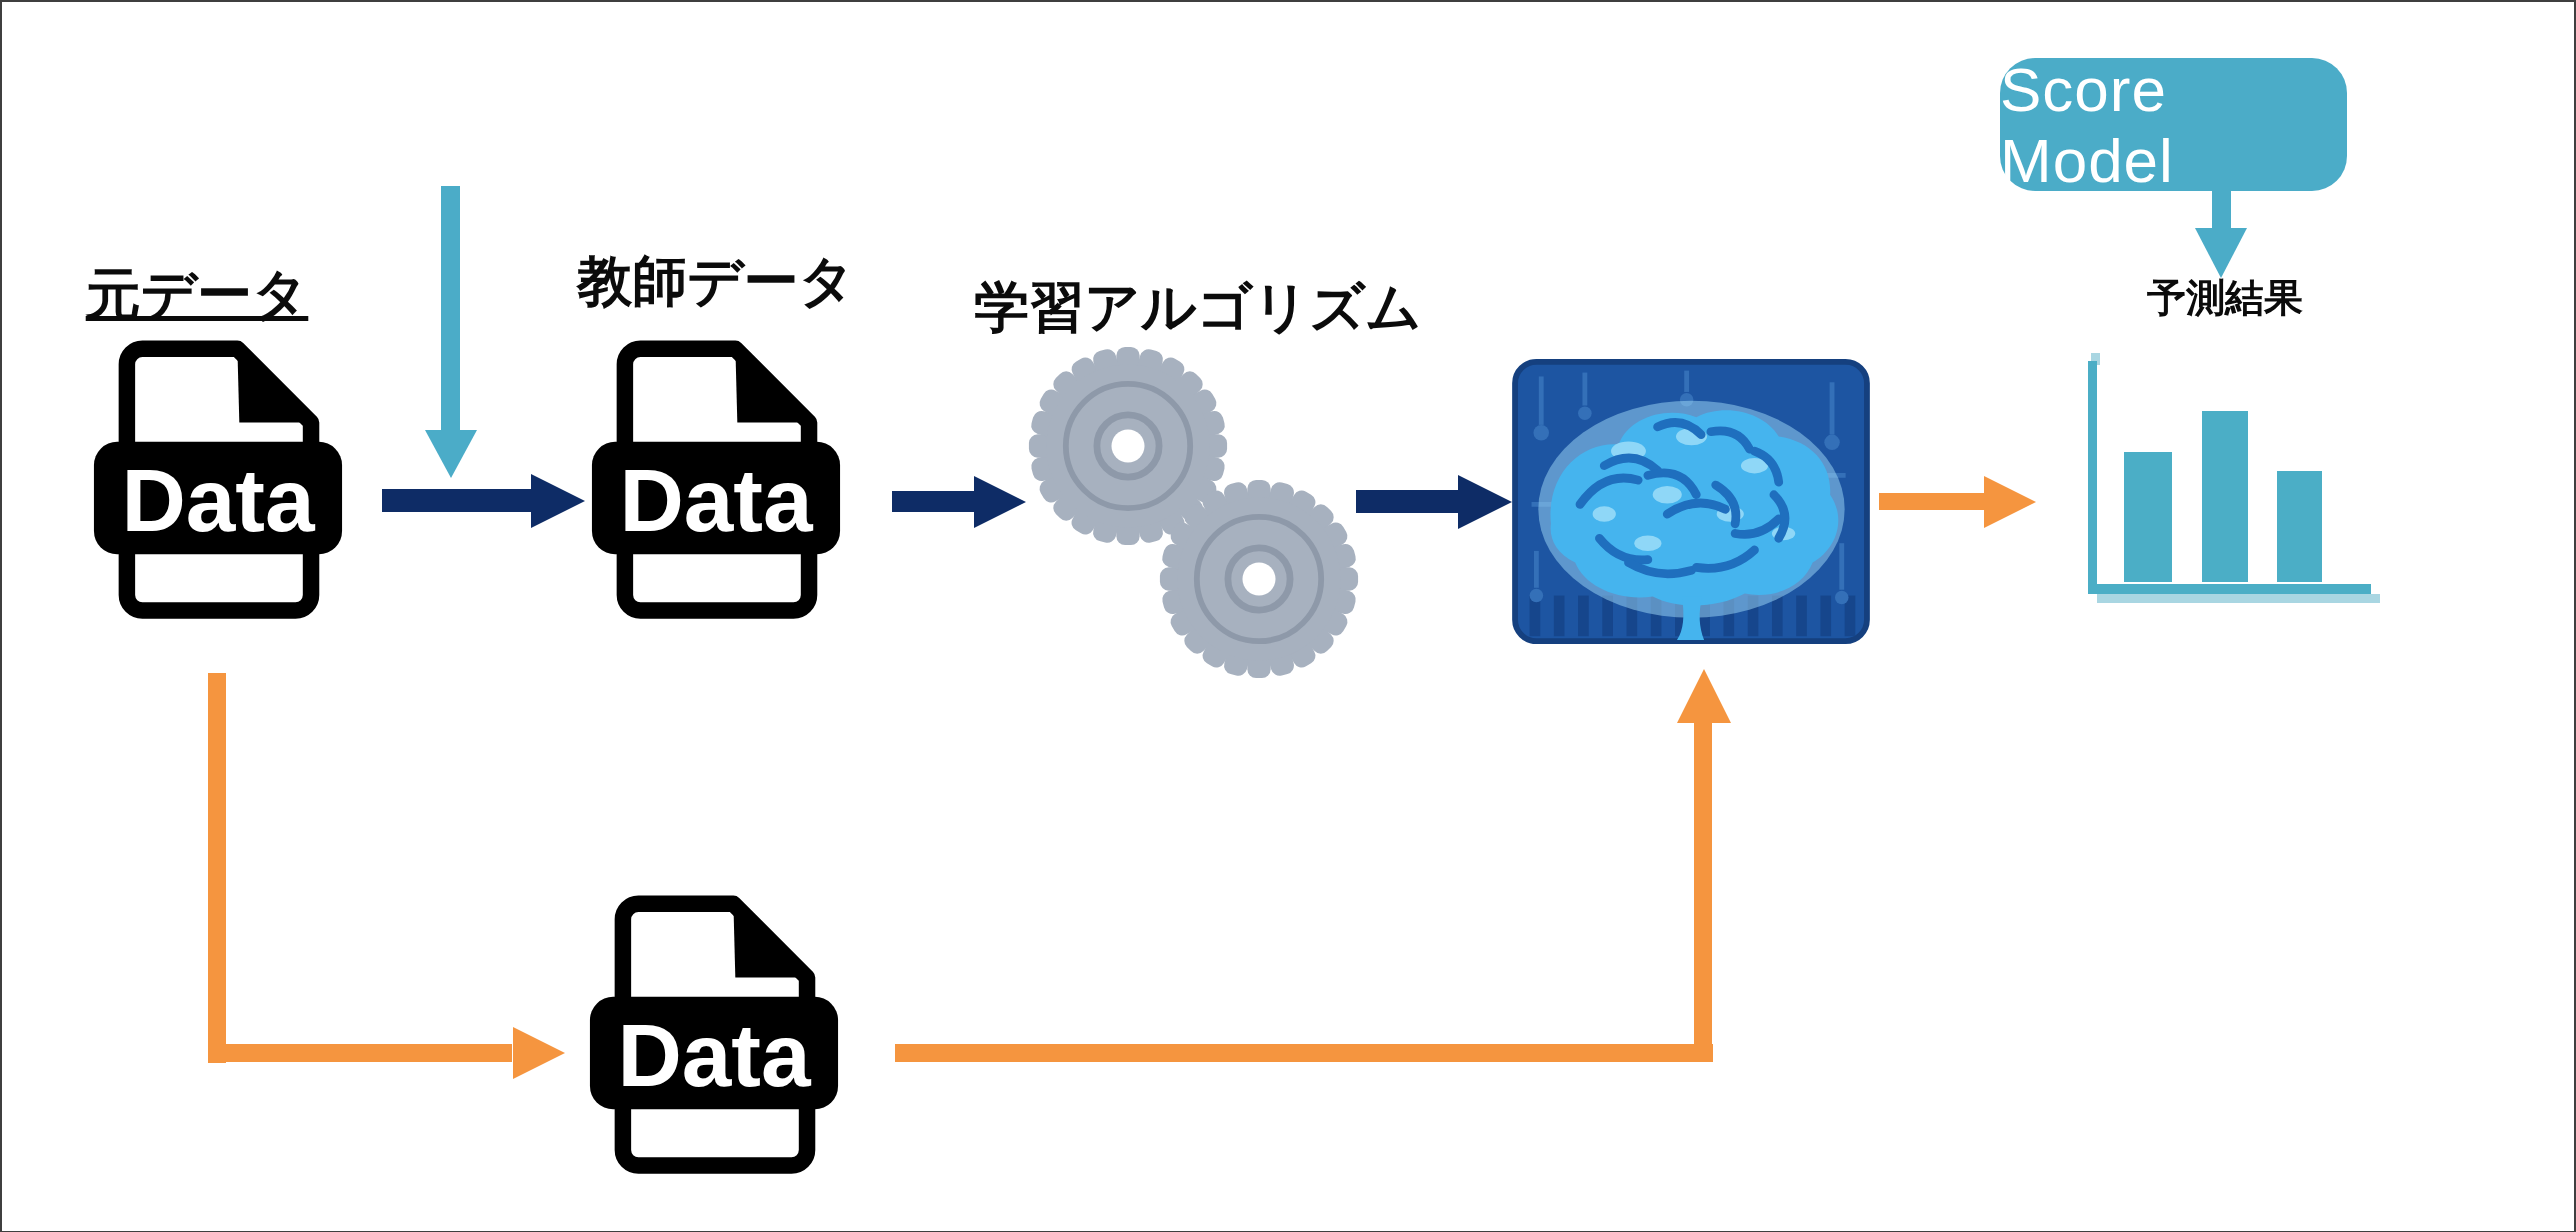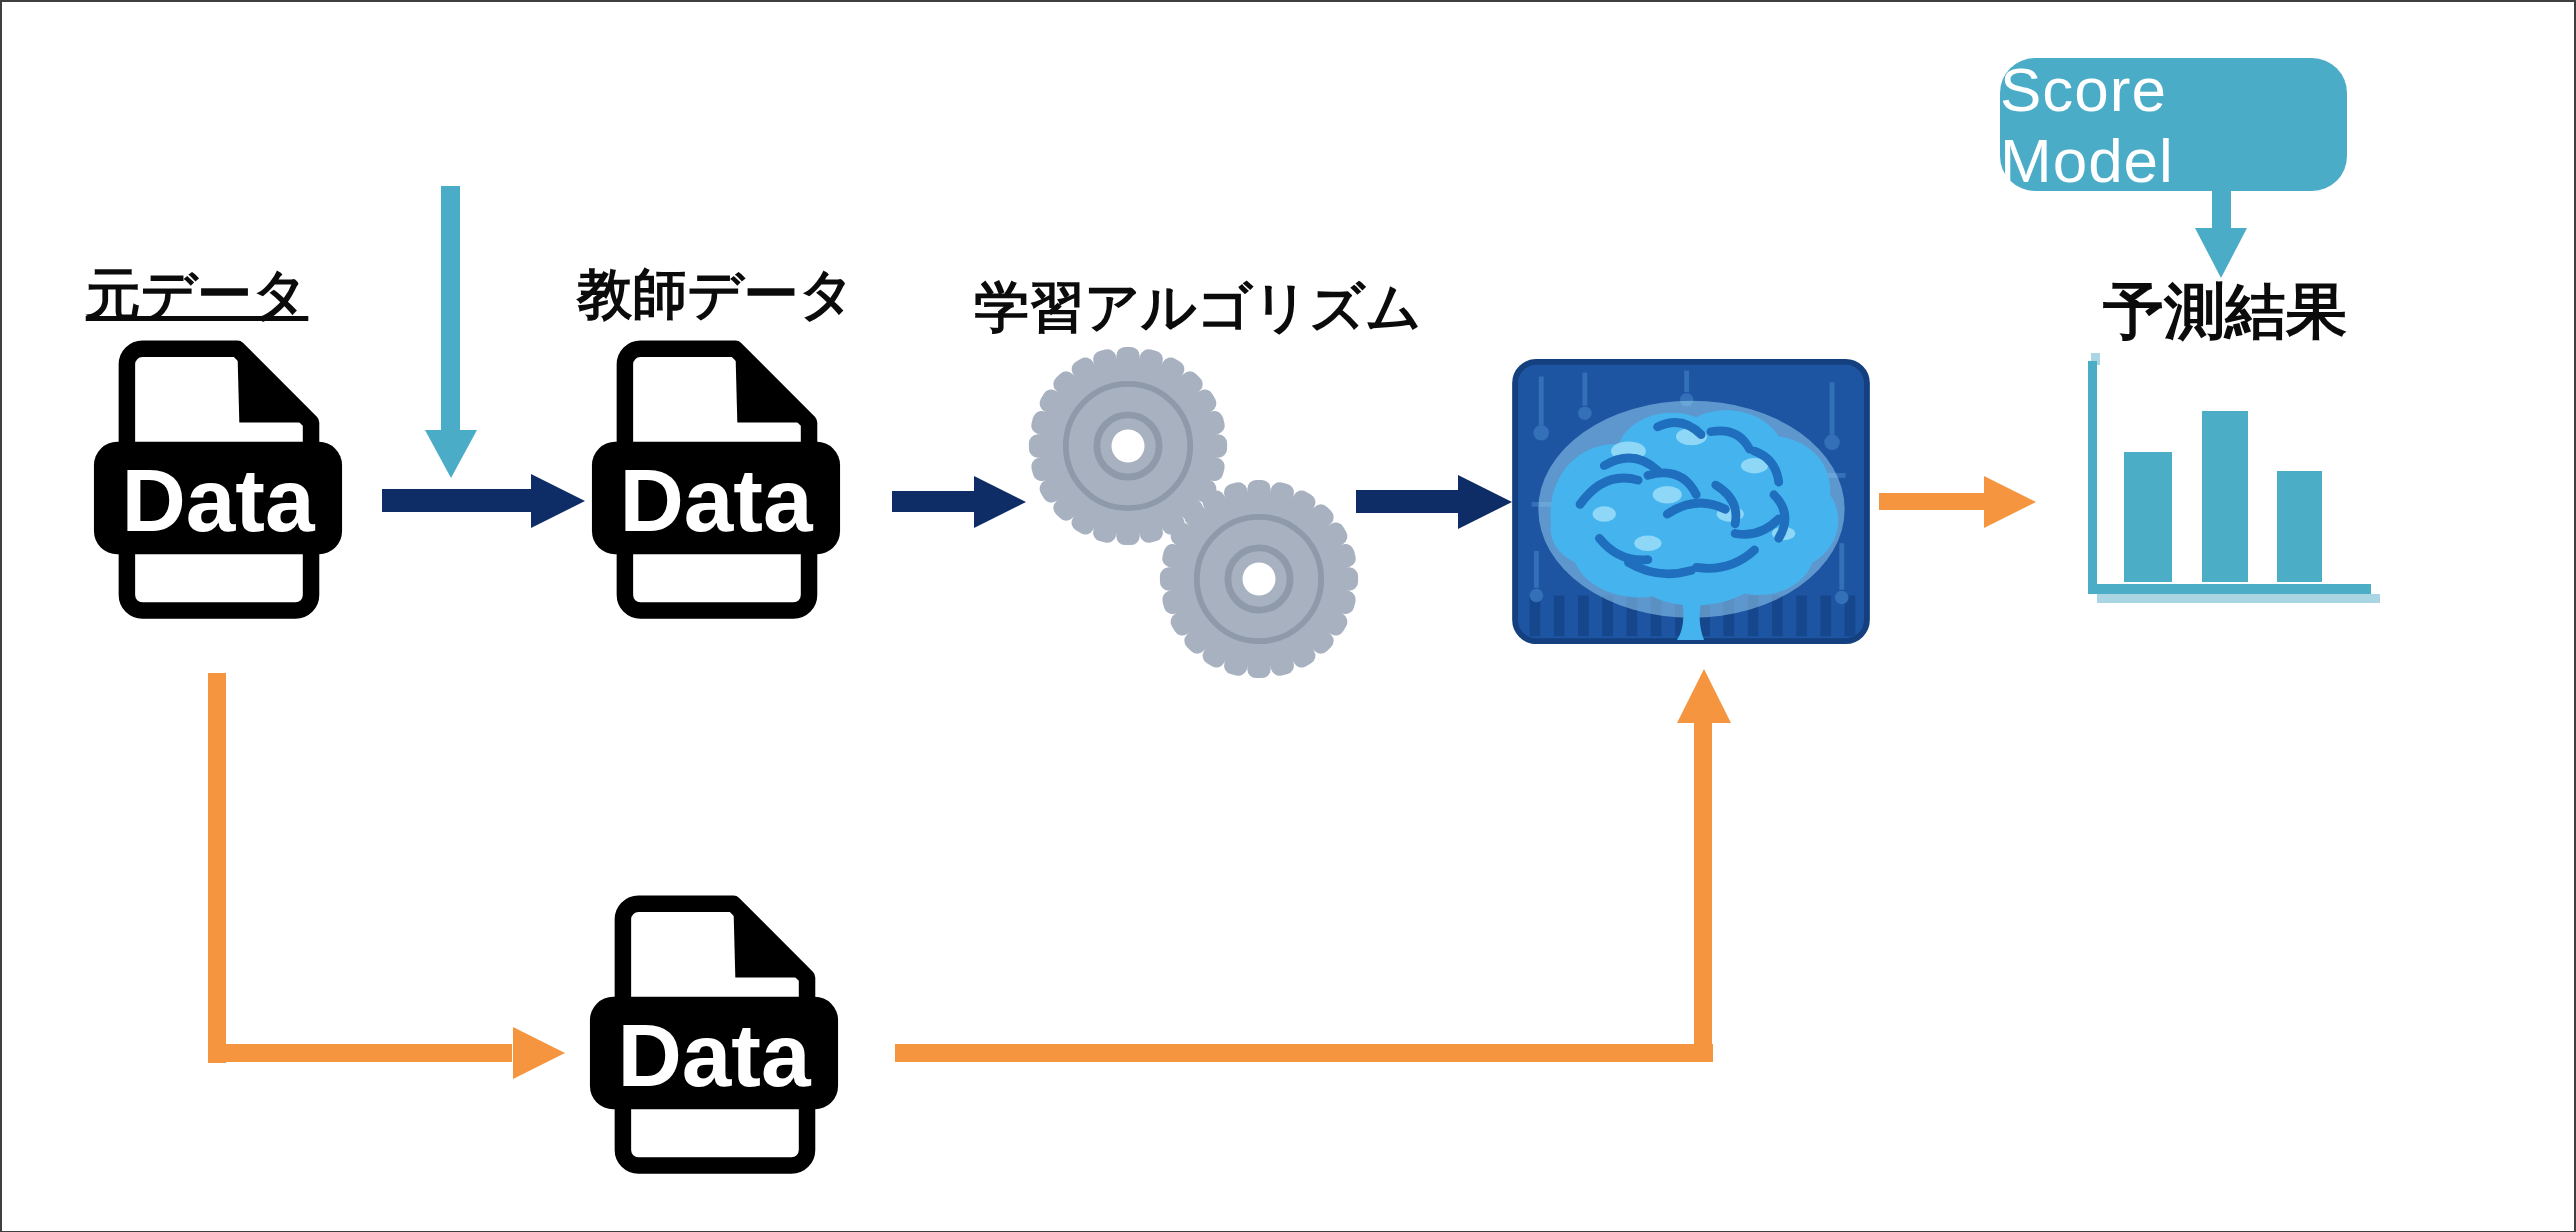--- a/index.html
+++ b/index.html
@@ -62,23 +62,23 @@
   <div class="shaft-v tealbg" style="left:439px;top:184px;width:19.4px;height:244px;"></div>
   <div class="head-down" style="left:423px;top:428px;"></div>
 
   <div class="callout" style="left:1998px;top:56px;width:347px;height:133px;">
     <span>Score Model</span>
   </div>
   <div class="shaft-v tealbg" style="left:2210px;top:187px;width:19.4px;height:41px;"></div>
   <div class="head-down" style="left:2193px;top:226px;border-top-width:50px;"></div>
 
   <div class="nlabel" style="left:195px;top:256px;text-decoration:underline;">元データ</div>
-  <div class="nlabel" style="left:714px;top:256px;">教師データ</div>
+  <div class="nlabel" style="left:714px;top:243px;">教師データ</div>
   <div class="nlabel" style="left:1196px;top:269px;">学習アルゴリズム</div>
-  <div class="nlabel" style="left:2223px;top:269px;font-size:61px;">予測結果</div>
+  <div class="nlabel" style="left:2223px;top:269px;font-size:39px;">予測結果</div>
 
   <svg class="datafile" style="left:90px;top:337px;" width="252" height="291" viewBox="0 0 260 300">
     <path d="M150 10 H52 a16 16 0 0 0 -16 16 V264 a16 16 0 0 0 16 16 H210 a16 16 0 0 0 16 -16 V86 Z" fill="#fff" stroke="#000" stroke-width="17" stroke-linejoin="round"></path>
     <path d="M150 10 L226 86 L152 86 Z" fill="#000"></path>
     <rect x="2" y="106" width="256" height="116" rx="24" fill="#000"></rect>
     <text x="130" y="198" text-anchor="middle" fill="#fff">Data</text>
   </svg>
 
   <svg class="datafile" style="left:588px;top:337px;" width="252" height="291" viewBox="0 0 260 300">
     <path d="M150 10 H52 a16 16 0 0 0 -16 16 V264 a16 16 0 0 0 16 16 H210 a16 16 0 0 0 16 -16 V86 Z" fill="#fff" stroke="#000" stroke-width="17" stroke-linejoin="round"></path>

